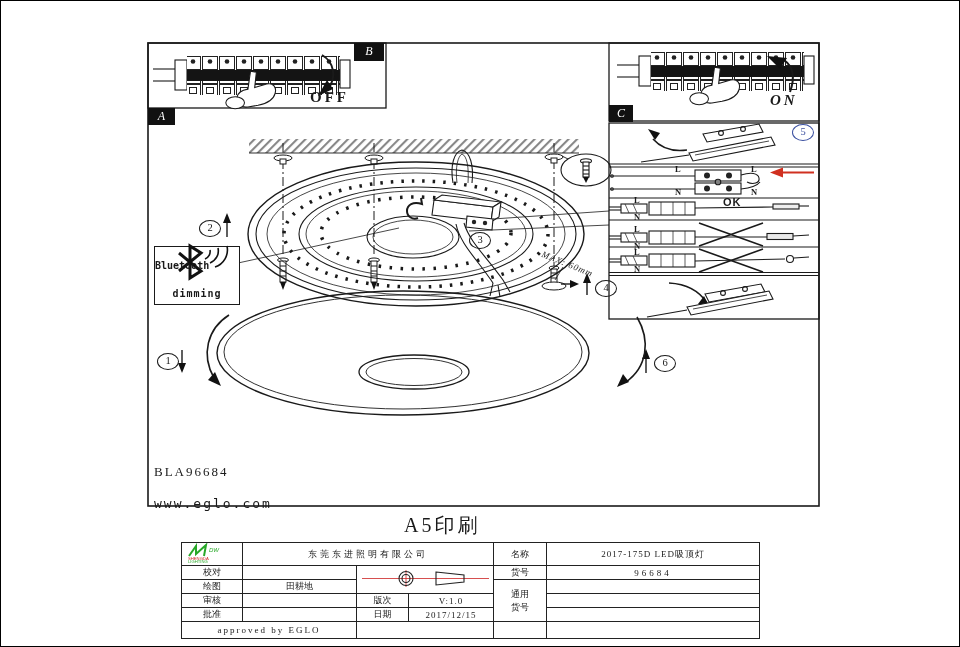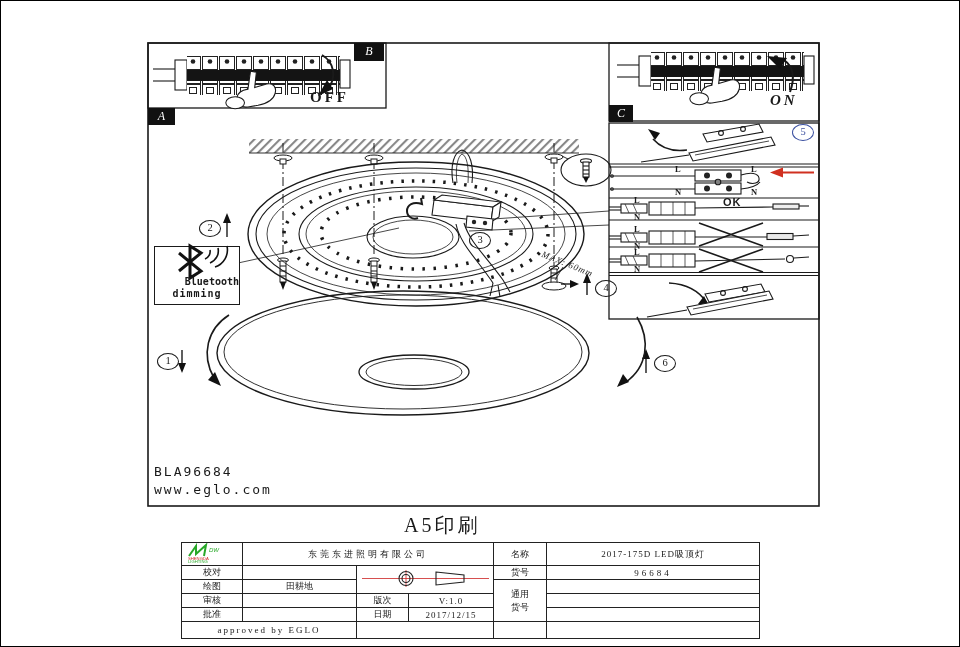--- a/index.html
+++ b/index.html
@@ -9,21 +9,21 @@
   .t{position:absolute;color:#1a1a1a;white-space:nowrap;}
   .panel-tag{position:absolute;background:#111;color:#fff;text-align:center;
              font:italic 12px "Liberation Serif",serif;}
   .bigsw{font:bold 15px "Liberation Serif",serif;letter-spacing:3px;}
   .step{position:absolute;width:20px;height:15px;border:1.3px solid #1a1a1a;border-radius:50%;
         text-align:center;font:10.5px "Liberation Serif",serif;line-height:14px;color:#1a1a1a;background:transparent;}
   .step.blue{border-color:#3a4fa0;color:#3a4fa0;}
   .ln{font:bold 8.5px "Liberation Serif",serif;}
   .okt{font:bold 11px "Liberation Sans",sans-serif;letter-spacing:1px;text-align:center;}
   .btbox{position:absolute;left:153px;top:245px;width:84px;height:57px;border:1.6px solid #1a1a1a;background:#fff;}
-  .btbox .l1{position:absolute;left:0;width:84px;top:29px;text-align:right;font:bold 10px "DejaVu Sans Mono",monospace;}
+  .btbox .l1{position:absolute;left:0;width:84px;top:13px;text-align:left;font:bold 10px "DejaVu Sans Mono",monospace;}
   .btbox .l2{position:absolute;left:0;width:84px;top:41px;text-align:center;font:bold 10px "DejaVu Sans Mono",monospace;letter-spacing:1px;}
   .maxnote{font:italic 9px "Liberation Serif",serif;transform:rotate(22deg);transform-origin:left top;letter-spacing:1px;}
   .foot{font:13px "DejaVu Sans Mono",monospace;letter-spacing:2px;}
   .title5{font:20px "Liberation Serif",serif;letter-spacing:3px;}
   table.tb{position:absolute;left:180px;top:541px;border-collapse:collapse;table-layout:fixed;width:578px;}
   table.tb td{border:1px solid #222;padding:0;font:9px "Liberation Serif",serif;text-align:center;
               overflow:hidden;vertical-align:middle;color:#1a1a1a;}
   td.company{font-size:15px;letter-spacing:3px;margin-left:42px;}
   td.pname{font-size:12px;letter-spacing:1px;}
   td.pitem{font-size:12px;letter-spacing:3px;margin-top:44px;}
@@ -331,22 +331,22 @@
     <path d="M50,18 a8,8 0 0 0 5,-9" fill="none" stroke="#111" stroke-width="1.6"></path>
     <path d="M55,22 a13,13 0 0 0 8,-15" fill="none" stroke="#111" stroke-width="1.6"></path>
     <path d="M60,26 a18,18 0 0 0 12,-21" fill="none" stroke="#111" stroke-width="1.6"></path>
   </svg>
   <span class="l1">Bluetooth</span>
   <span class="l2">dimming</span>
 </div>
 
 <span class="t maxnote" style="left:543px;top:248px;">MAX: 60mm</span>
 
-<span class="t foot" style="left:153px;top:463px;">BLA96684</span>
-<span class="t foot" style="left:153px;top:481px;text-align:center;">www.eglo.com</span>
+<span class="t foot" style="left:153px;top:463px;font-family:Liberation Serif, serif;">BLA96684</span>
+<span class="t foot" style="left:153px;top:495px;text-align:center;">www.eglo.com</span>
 
 <span class="t title5" style="left:403px;top:511px;">A5印刷</span>
 
 <table class="tb">
   <colgroup>
     <col style="width:61px">
         <col style="width:114px">
         <col style="width:52px">
     <col style="width:85px">
         <col style="width:53px">

